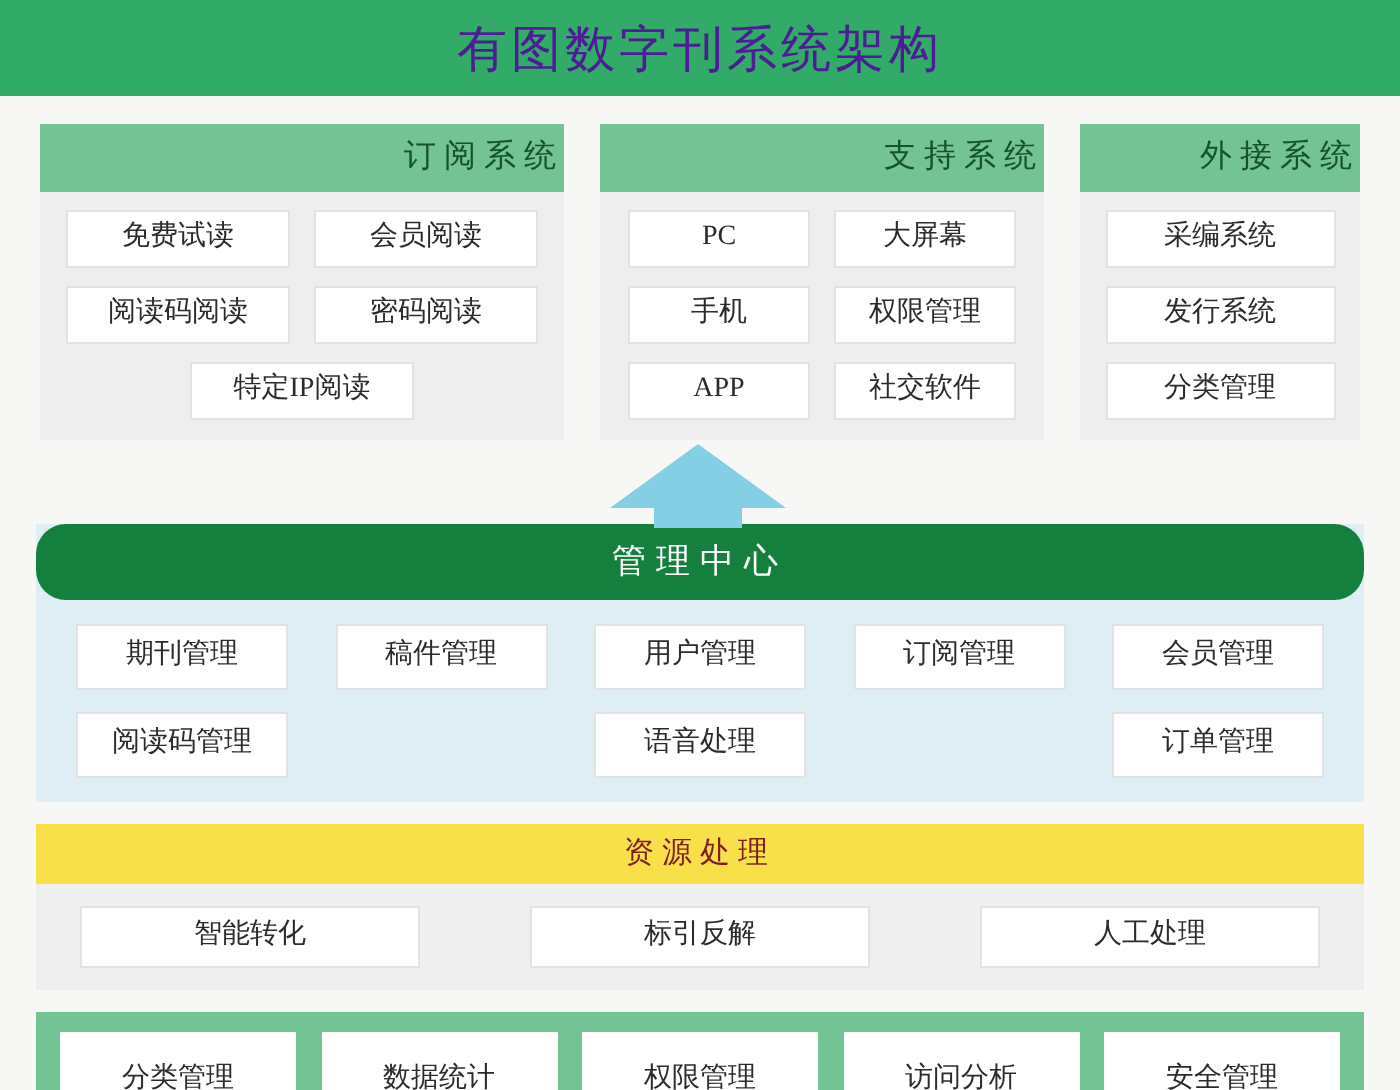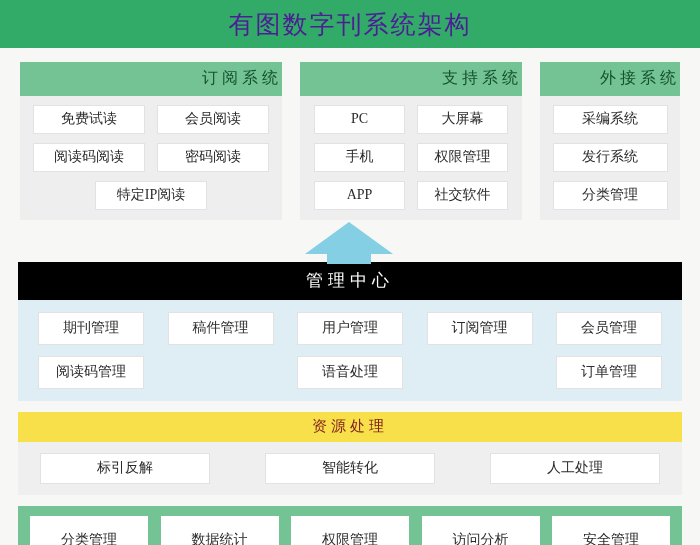--- a/index.html
+++ b/index.html
@@ -96,26 +96,27 @@
     height: 42px;
   }
 
   
   .mgmt {
     margin: 0 18px;
     background: #dfeef4;
     padding-bottom: 12px;
   }
   .mgmt-header {
-    background: #000000;
+    background: #15803d;
     color: #ffffff;
     font-size: 17px;
     letter-spacing: 5px;
     text-align: center;
     padding: 7px 0 8px 0;
+    border-radius: 15px;
   }
   .mgmt-body {
     display: flex;
     flex-wrap: wrap;
     padding: 12px 20px 0 20px;
     box-sizing: border-box;
     gap: 11px 0;
     justify-content: space-between;
   }
   .mgmt-body .chip {
@@ -227,22 +228,22 @@
       <div class="chip">会员管理</div>
       <div class="chip">阅读码管理</div>
       <div class="chip">语音处理</div>
       <div class="chip">订单管理</div>
     </div>
   </div>
 
   <div class="res">
     <div class="res-header">资源处理</div>
     <div class="res-body">
+      <div class="chip">智能转化</div>
       <div class="chip">标引反解</div>
-      <div class="chip">智能转化</div>
       <div class="chip">人工处理</div>
     </div>
   </div>
 
   <div class="bottom">
     <div class="chip">分类管理</div>
     <div class="chip">数据统计</div>
     <div class="chip">权限管理</div>
     <div class="chip">访问分析</div>
     <div class="chip">安全管理</div>

